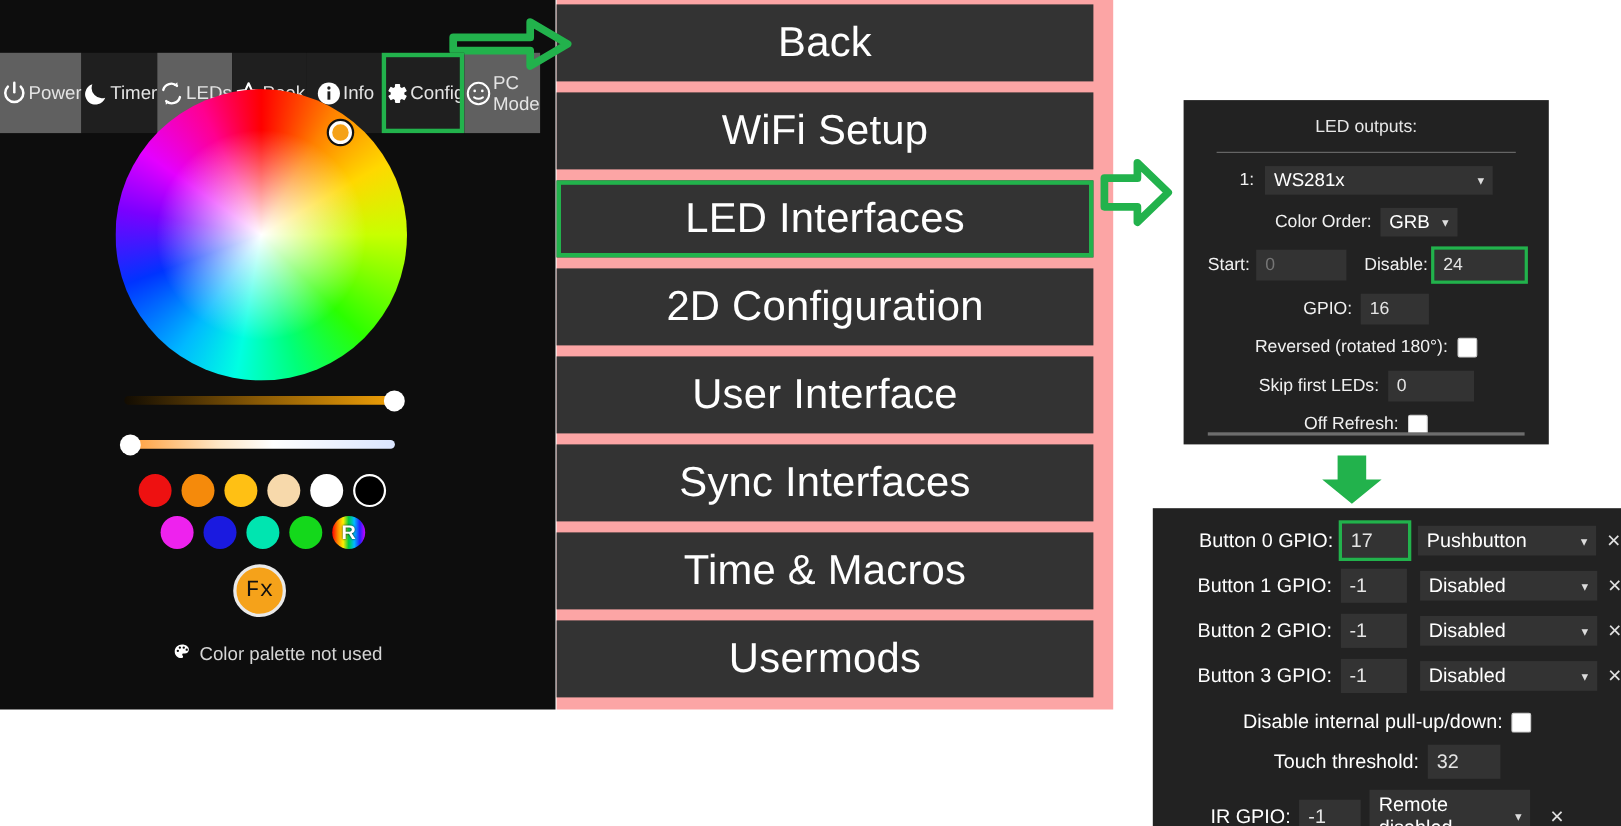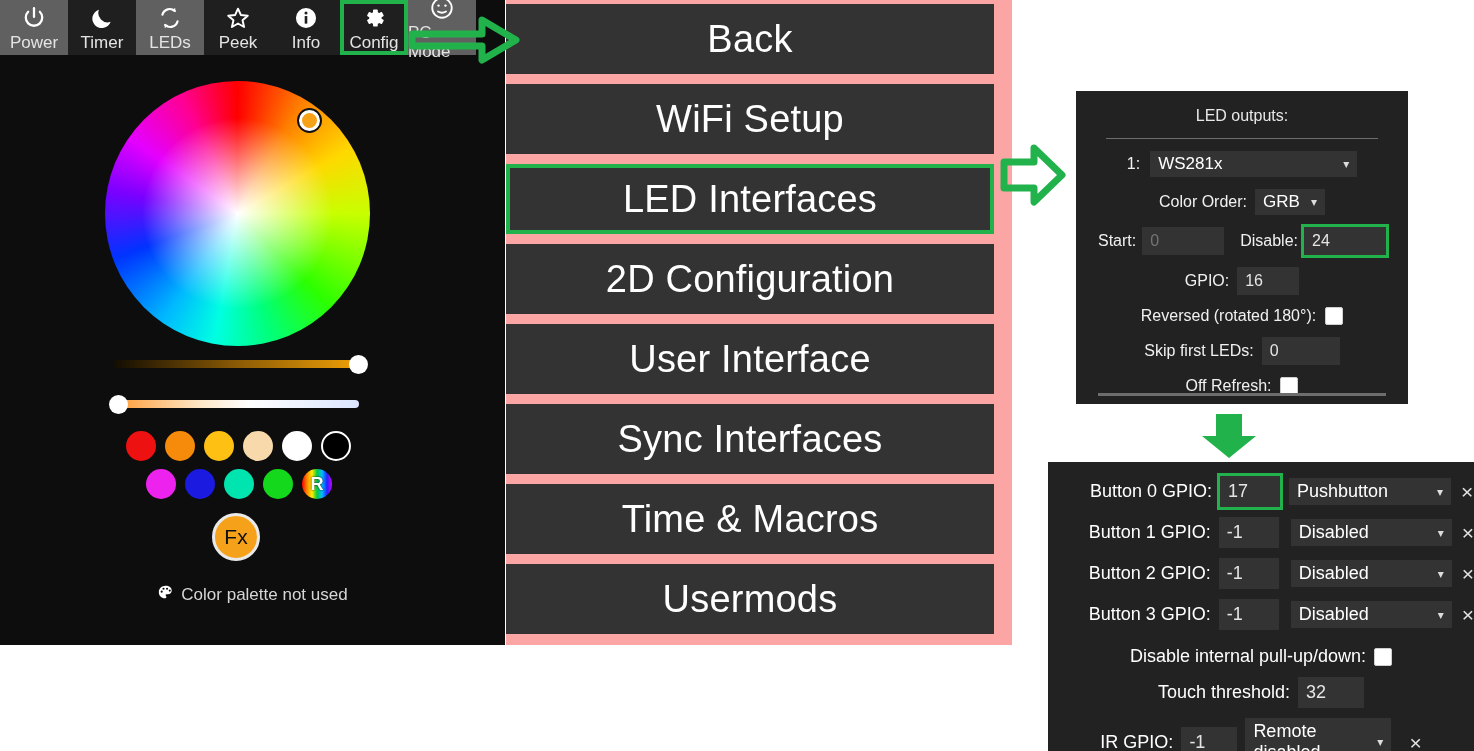--- a/index.html
+++ b/index.html
@@ -18,25 +18,26 @@
     width: 505px; height: 645px;
     background: #0d0d0d;
   }
   #top-toolbar {
     position: absolute; left: 0; top: 0;
     width: 505px; height: 69px;
     display: flex;
   }
   .tb-item {
     flex: 0 0 68px;
-    height: 55px;
-    display: flex; flex-direction: column;
+    height: 73px;
+    display: flex; 
     align-items: center; justify-content: center;
     color: #d8d8d8;
     position: relative;
+    margin-top: 48px;
   }
   .tb-item.dark  { background: #1f1f1f; }
   .tb-item.light { background: #606060; }
   .tb-icon {
     height: 28px; display: flex; align-items: flex-end; justify-content: center;
     margin-bottom: 2px;
   }
   .tb-icon svg { display: block; }
   .tb-label { font-size: 17px; line-height: 19px; color: #e4e4e4; }
   #tb-config { outline: 4px solid #22b24c; outline-offset: -4px; z-index: 3; }
@@ -79,21 +80,21 @@
     color: #fff; font-size: 18px; font-weight: 700; line-height: 1;
     text-shadow: 0 0 2px #000;
   }
 
   
   #fx-button {
     position: absolute; left: 212px; top: 513px;
     width: 48px; height: 48px; border-radius: 50%;
     background: #f5a21a; border: 3px solid #e9e9e9;
     display: flex; align-items: center; justify-content: center;
-    color: #111; font-size: 21px;
+    color: #111; font-size: 21px; font-family: Liberation Mono, monospace;
   }
   #palette-note {
     position: absolute; left: 0; top: 584px; width: 505px;
     text-align: center; color: #d6d6d6; font-size: 17px;
     display: flex; align-items: center; justify-content: center; gap: 7px;
   }
 
   
   #menu-panel {
     position: absolute; left: 506px; top: 0;

